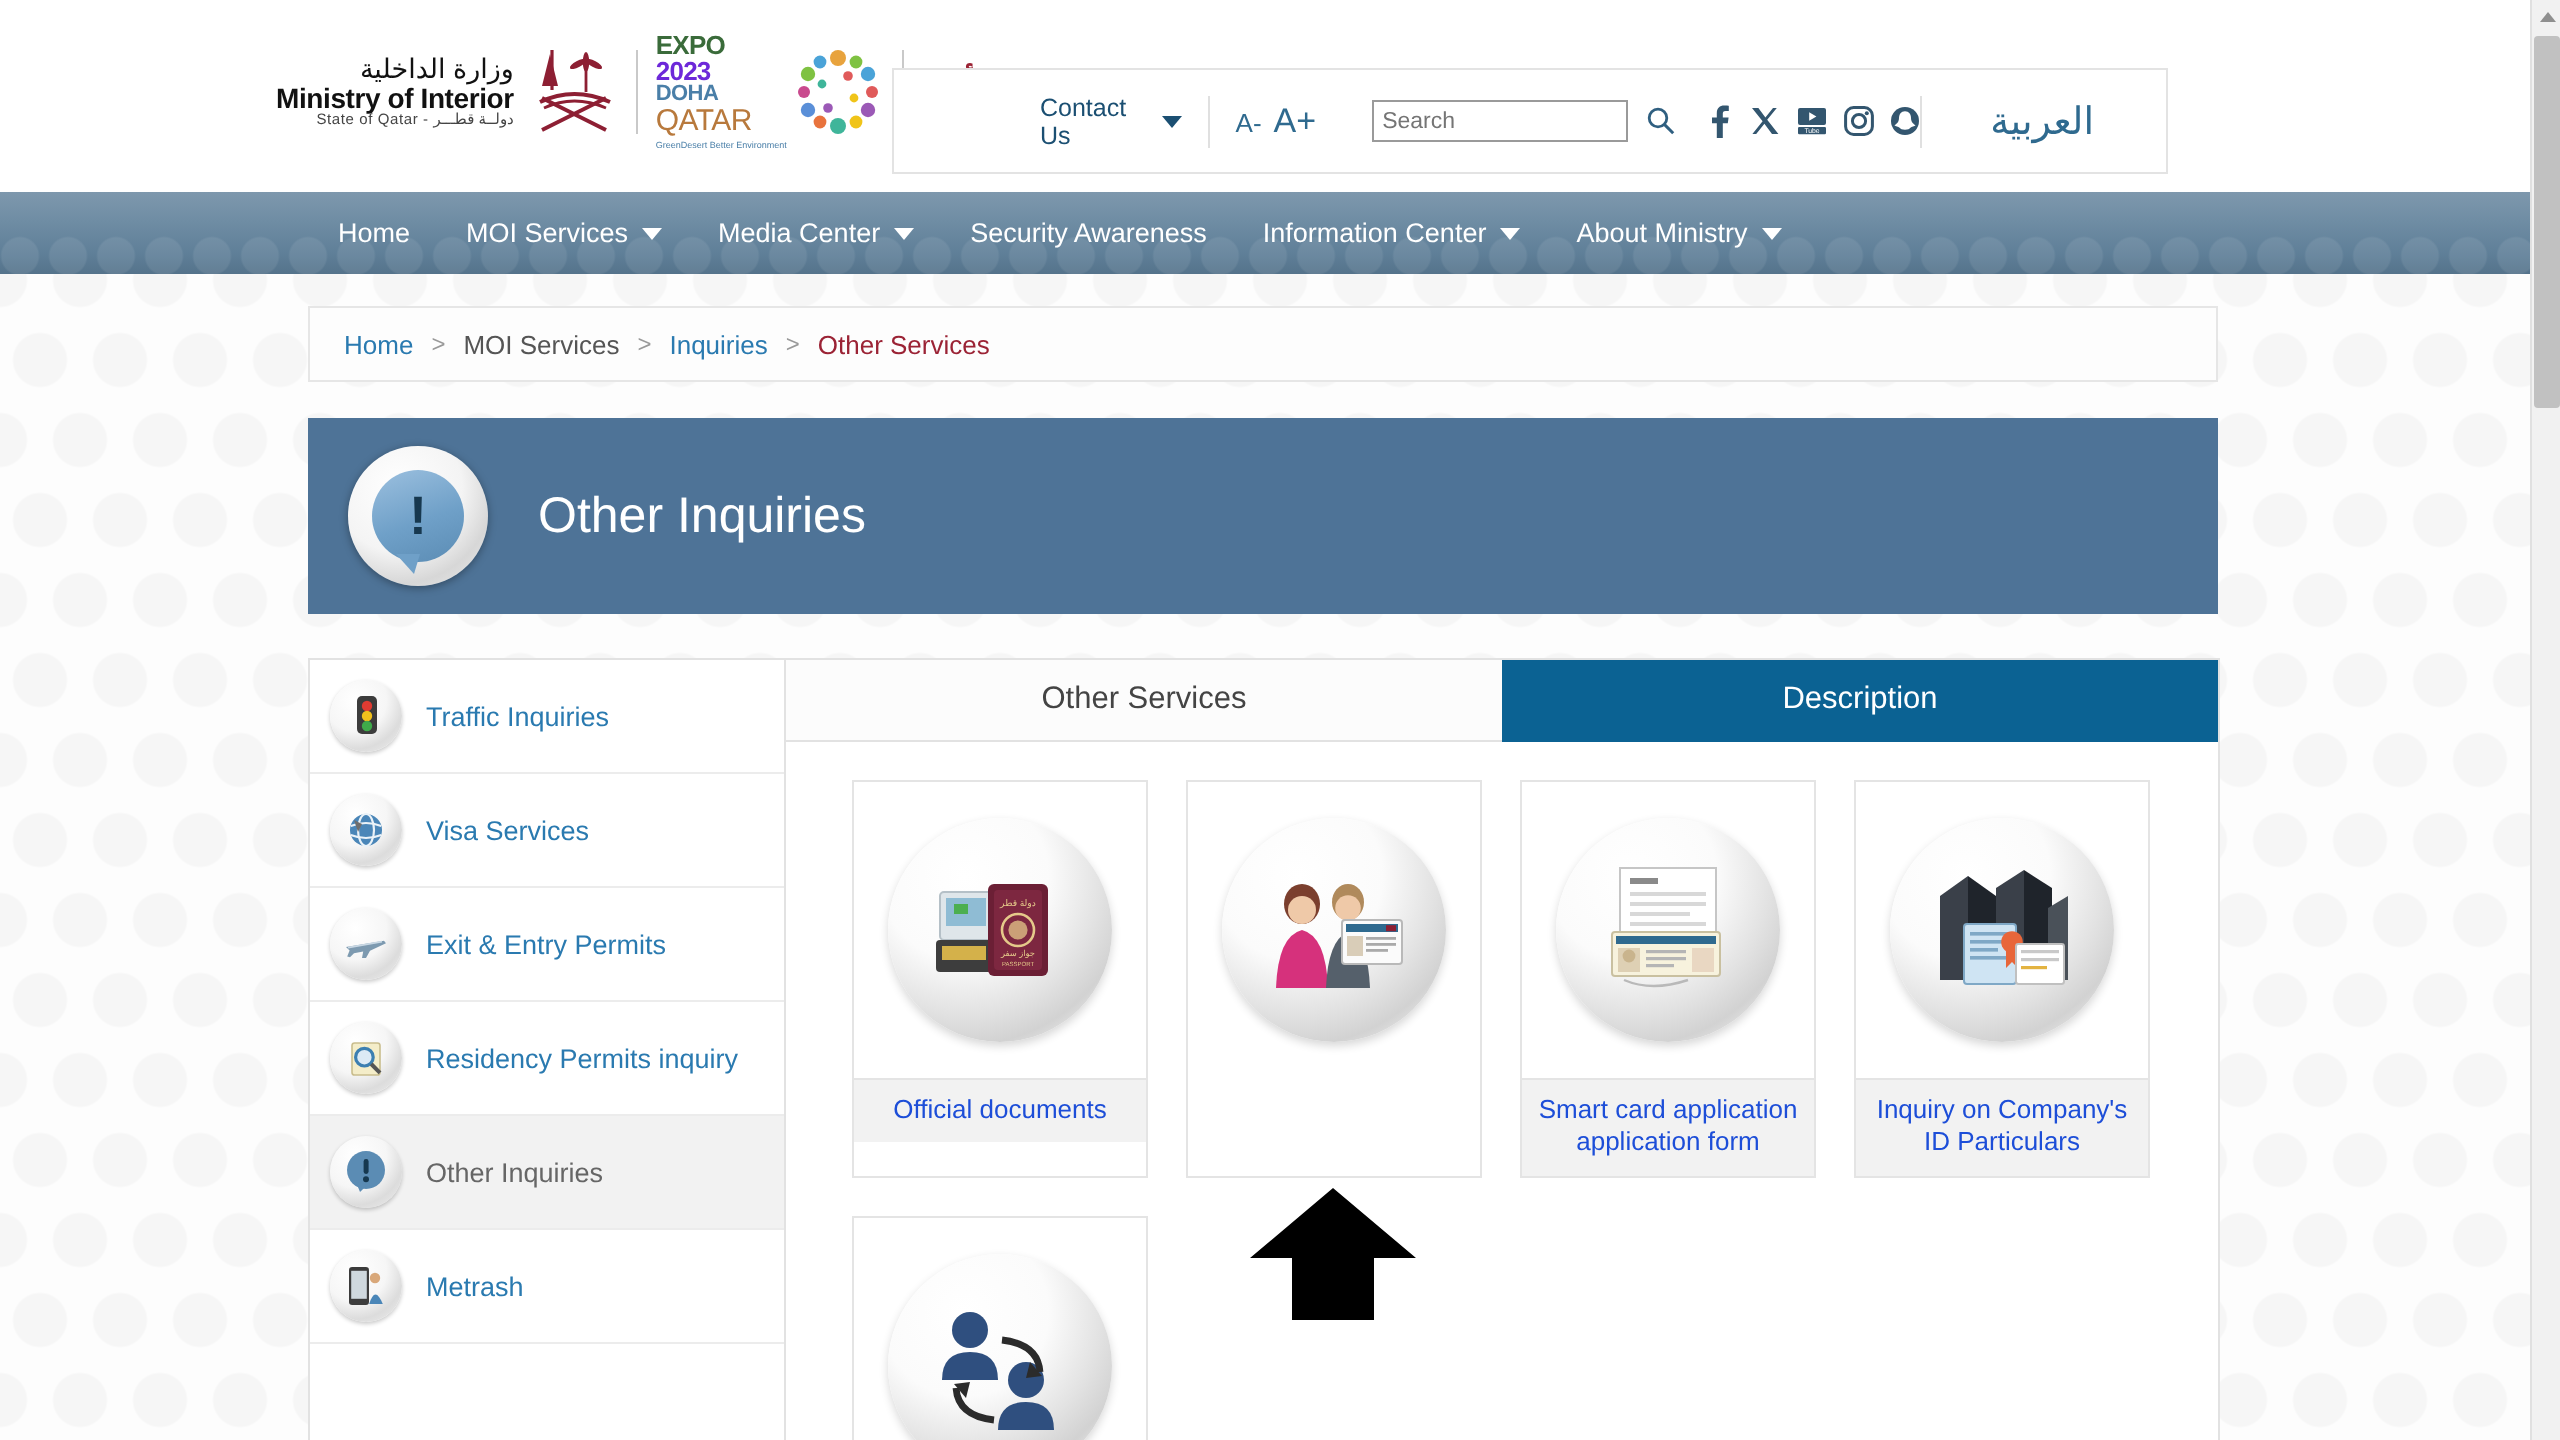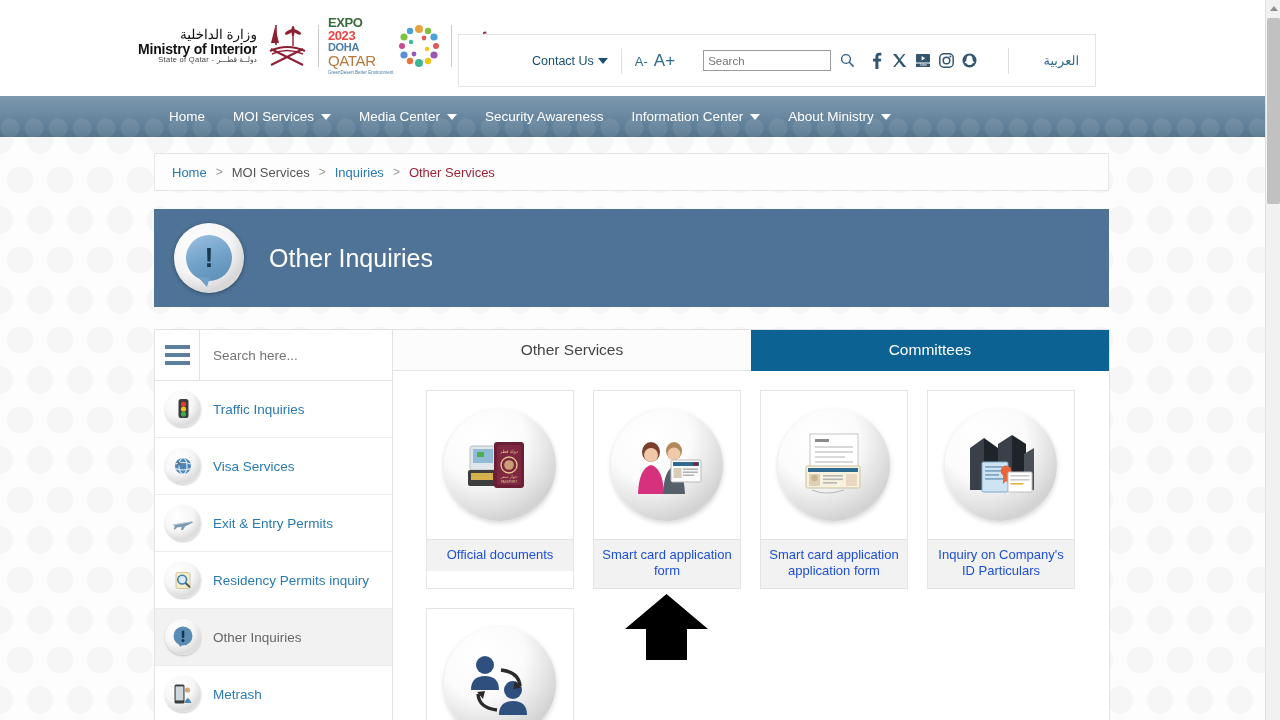--- a/index.html
+++ b/index.html
@@ -46,32 +46,32 @@
   .logo-moi{ display:flex; align-items:center; gap:8px; }
   .moi-text{ text-align:right; line-height:1.05; }
   .moi-ar{ font-size:13.5px; color:#111; letter-spacing:0.5px; }
   .moi-en{ font-size:14px; color:#111; font-weight:600; letter-spacing:-0.2px; }
   .moi-sub{ font-size:7.5px; color:#444; letter-spacing:0.3px; }
   .qatar-emblem{ width:44px; height:50px; }
   .divider-v{ width:1px; height:42px; background:#c9c9c9; margin:0 9px; }
   .expo-block{ display:flex; align-items:center; gap:3px; }
   .expo-text{ line-height:1.0; }
   .expo-l1{ font-size:13px; font-weight:700; color:#3a6b3a; letter-spacing:-0.4px; }
-  .expo-l2{ font-size:13px; font-weight:700; color:#ef4444; letter-spacing:-0.4px; }
+  .expo-l2{ font-size:13px; font-weight:700; color:#6d28d9; letter-spacing:-0.4px; }
   .expo-l3{ font-size:11px; font-weight:600; color:#4a7fa8; letter-spacing:-0.3px; }
   .expo-l4{ font-size:15px; font-weight:400; color:#b8793c; letter-spacing:-0.3px; }
   .expo-l5{ font-size:4.5px; color:#4a7fa8; margin-top:2px; line-height:1.3; }
   .amiri-block{ text-align:center; line-height:1.1; }
   .amiri-ar{ font-size:17px; color:#9b2335; font-weight:700; }
   .amiri-sub{ font-size:5px; color:#9b2335; letter-spacing:0.2px; }
 
   
   .utilbar{
     position:absolute;
-    left:458px; top:34px;
+    left:446px; top:34px;
     width:638px; height:53px;
     border:1px solid #e3e3e3;
     background:#fff;
     display:flex; align-items:center;
     padding:0 14px 0 0;
   }
   .contact-us{
     margin-left:73px;
     font-size:12.5px;
     color:#1b4f72;
@@ -96,22 +96,22 @@
     color:#777;
     padding:0 4px;
     font-family:"Liberation Sans", sans-serif;
     background:#fff;
     outline:none;
   }
   .search-go{ margin-left:9px; cursor:pointer; display:flex; }
   .social{ display:flex; align-items:center; gap:8px; margin-left:14px; }
   .social span{ cursor:pointer; display:flex; align-items:center; }
   .arabic-link{
-    margin-left:auto; margin-right:2px;
-    font-size:13px; color:#2f6a8f; cursor:pointer;
+    margin-left:auto; margin-right:22px;
+    font-size:19px; color:#2f6a8f; cursor:pointer;
     padding-left:34px; border-left:1px solid #e0e0e0;
     height:26px; display:flex; align-items:center;
   }
 
   
   .navbar{
     position:relative;
     height:41px;
     background:linear-gradient(180deg,#7e98ad 0%,#6f8da4 35%,#5f7f98 75%,#55738b 100%);
     overflow:hidden;
@@ -521,28 +521,20 @@
       <div class="banner-icon">
         <div class="banner-icon-inner">!</div>
       </div>
       <div class="banner-title">Other Inquiries</div>
     </div>
 
     <div class="panel">
 
       <div class="sidebar">
 
-        <div class="side-search-row">
-          <div class="hamburger">
-            <i></i>
-              <i></i>
-              <i></i>
-          </div>
-          <input class="side-search" type="text" placeholder="Search here..." style="">
-        </div>
 
         <div class="side-item">
           <div class="side-ico">
             <svg width="17" height="22" viewBox="0 0 17 22">
               <rect x="3.5" y="1" width="10" height="19" rx="2.5" fill="#3c3c3c"></rect>
               <circle cx="8.5" cy="6" r="2.6" fill="#e03b32"></circle>
               <circle cx="8.5" cy="11" r="2.6" fill="#f2c11c"></circle>
               <circle cx="8.5" cy="16" r="2.6" fill="#3faa4a"></circle>
             </svg>
           </div>
@@ -609,21 +601,21 @@
 
       </div>
 
       <div class="mainpanel">
 
         <div class="tabs">
           <div class="tab">
             <span>Other Services</span>
           </div>
           <div class="tab active">
-            <span>Committees</span>
+            <span>Description</span>
           </div>
         </div>
 
         <div class="cards">
 
           <div class="card">
             <div class="card-img">
               <div class="card-orb">
                 <svg width="72" height="66" viewBox="0 0 72 66">
                   <rect x="6" y="14" width="26" height="24" rx="2" fill="#dfe6ea" stroke="#b5c0c7"></rect>
@@ -659,21 +651,20 @@
                   <rect x="44" y="28" width="30" height="22" rx="1.5" fill="#fbfbfb" stroke="#b9b9b9"></rect>
                   <rect x="46" y="30" width="26" height="4" fill="#2f6a8f"></rect>
                   <rect x="46.5" y="36" width="8" height="10" fill="#d9cdb8"></rect>
                   <rect x="56" y="36.5" width="15" height="1.4" fill="#aaa"></rect>
                   <rect x="56" y="39.5" width="15" height="1.4" fill="#aaa"></rect>
                   <rect x="56" y="42.5" width="11" height="1.4" fill="#aaa"></rect>
                   <rect x="66" y="30.6" width="5" height="3" fill="#8d1f33"></rect>
                 </svg>
               </div>
             </div>
-            <div class="card-label two-line">Smart card application form</div>
           </div>
 
           <div class="card">
             <div class="card-img">
               <div class="card-orb">
                 <svg width="76" height="70" viewBox="0 0 76 70">
                   <rect x="14" y="4" width="48" height="50" fill="#ffffff" stroke="#c6c6c6"></rect>
                   <rect x="19" y="9" width="14" height="3" fill="#8a8a8a"></rect>
                   <rect x="19" y="16" width="38" height="2" fill="#d8d8d8"></rect>
                   <rect x="19" y="21" width="38" height="2" fill="#d8d8d8"></rect>

